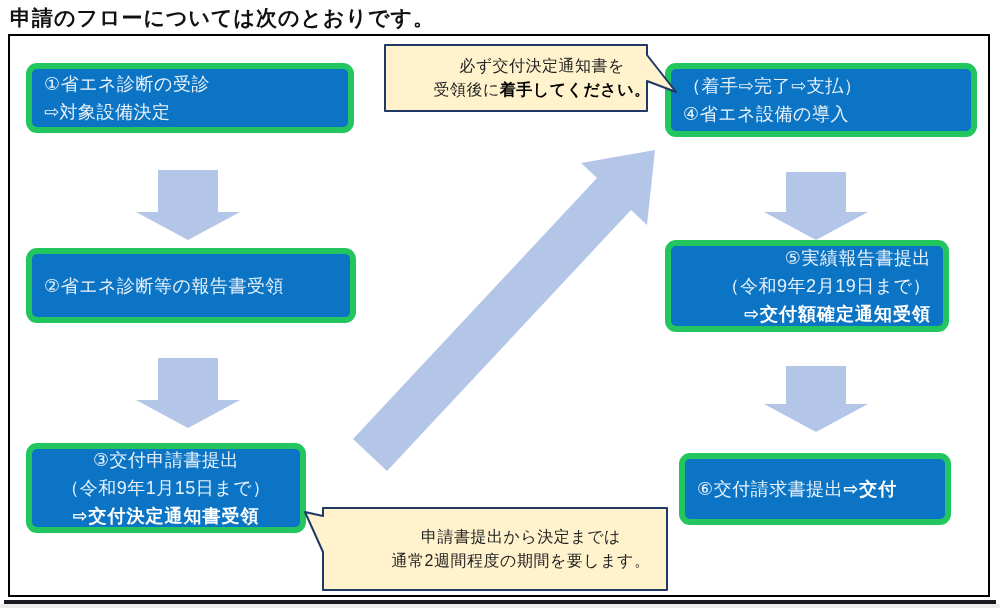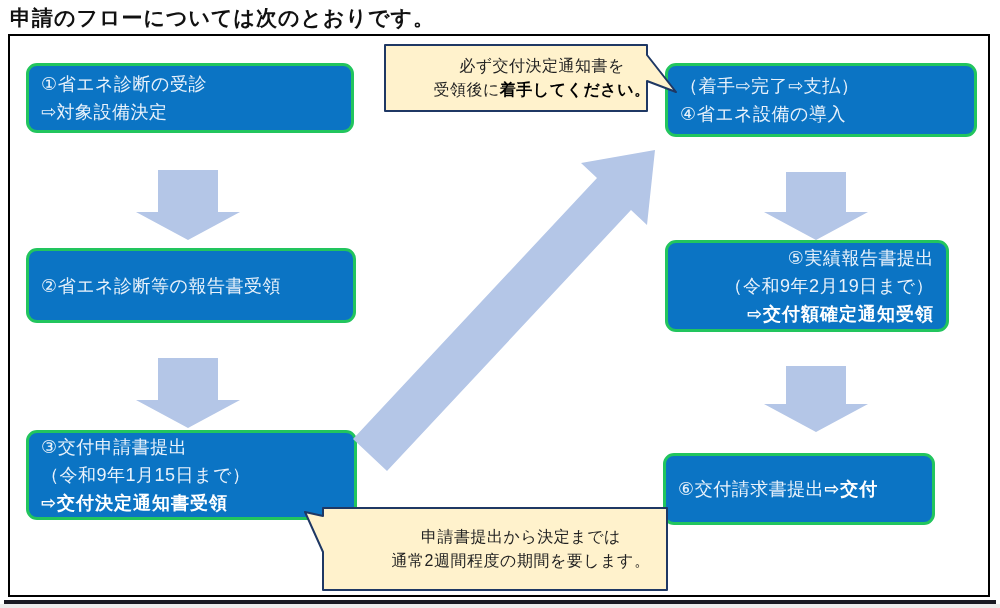--- a/index.html
+++ b/index.html
@@ -16,32 +16,32 @@
     position:absolute;left:8px;top:34px;width:978px;height:559px;
     border:2px solid #000;background:#fff;
   }
   .bottom-bar{
     position:absolute;left:4px;top:600px;width:992px;height:4px;background:#191923;
   }
   .bottom-strip{
     position:absolute;left:0;top:604px;width:1000px;height:4px;background:#ececec;
   }
   .flow-box{
-    position:absolute;background:#0B74C4;border:3px solid #22c55e;border-radius:11px;
+    position:absolute;background:#0B74C4;border:6px solid #22c55e;border-radius:11px;
     color:#E9F2FB;font-size:18px;line-height:28px;
     display:flex;flex-direction:column;justify-content:center;
     padding:0 12px;box-sizing:border-box;letter-spacing:0.5px;
   }
   .flow-box .bold-line, .flow-box .bold-inline{font-weight:bold;color:#ffffff;letter-spacing:1px;}
   .box1{left:26px;top:63px;width:328px;height:70px;}
   .box2{left:26px;top:248px;width:330px;height:75px;}
-  .box3{left:26px;top:430px;width:331px;height:90px;}
+  .box3{left:26px;top:443px;width:280px;height:90px;align-items:center;}
   .box4{left:665px;top:63px;width:312px;height:74px;}
   .box5{left:665px;top:240px;width:284px;height:92px;align-items:flex-end;}
-  .box6{left:663px;top:453px;width:272px;height:72px;}
+  .box6{left:679px;top:453px;width:272px;height:72px;}
   .arrow-layer{
     position:absolute;left:0;top:0;width:1000px;height:608px;pointer-events:none;
   }
   .callout{position:absolute;pointer-events:none;}
   .callout svg{position:absolute;left:0;top:0;}
   .callout .callout-text{
     position:absolute;display:flex;flex-direction:column;justify-content:center;align-items:center;
     font-size:16px;line-height:24px;color:#222;text-align:center;letter-spacing:0.5px;margin-left:26px;
   }
   .callout .bold{font-weight:bold;color:#000;}

